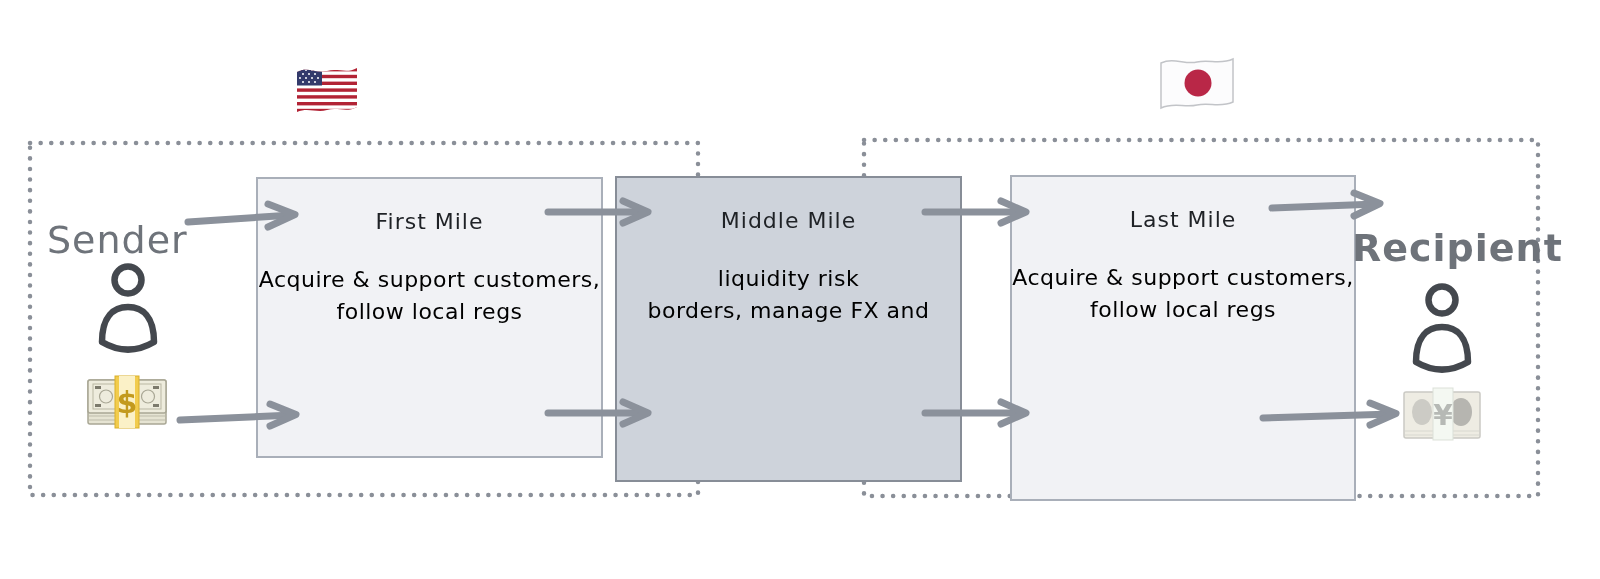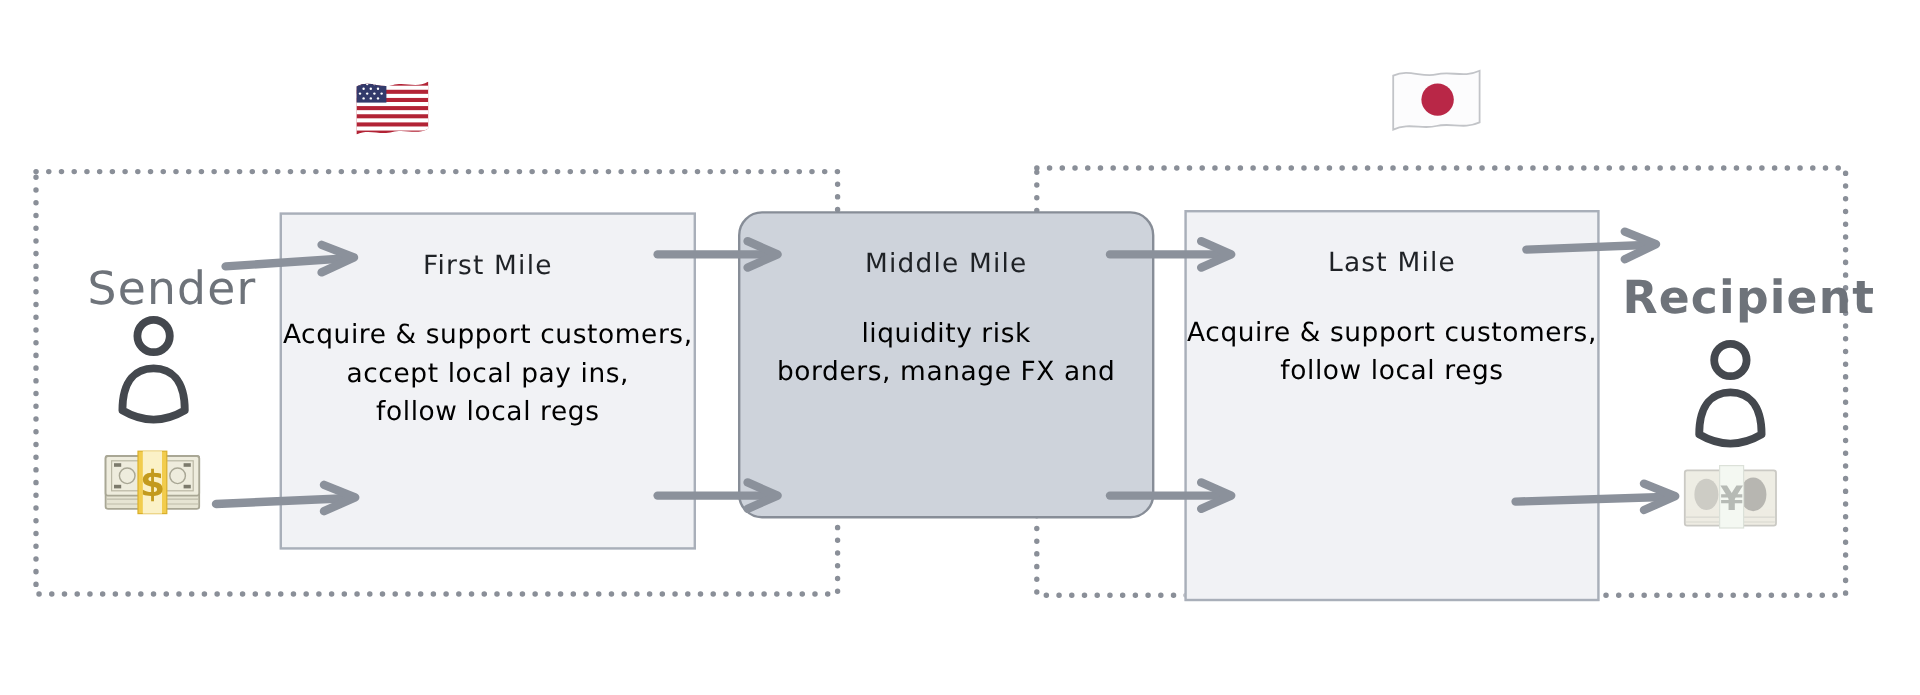--- a/index.html
+++ b/index.html
@@ -17,21 +17,21 @@
   .arrow-layer{z-index:3;}
   .fg{z-index:4;}
 
   .mile-box{
     position:absolute;
     box-sizing:border-box;
     display:flex;flex-direction:column;align-items:center;
     padding-top:30px;
     z-index:2;
   }
-  .box-light{background:#f1f2f5;border:2px solid #a9afb9;}
+  .box-light{background:#f1f2f5;border:2px solid #a9afb9;margin-left:23px;}
   .box-dark{background:#ced3db;border:2px solid #878d97;}
   .box-title{
     font-size:22px;color:#1f2226;letter-spacing:1px;white-space:nowrap;
   }
   .box-body{
     margin-top:30px;
     font-size:22px;line-height:32px;color:#000000;
     text-align:center;white-space:nowrap;letter-spacing:0.5px;
   }
   .endpoint-label{
@@ -85,26 +85,25 @@
 
   <svg class="abs fg" style="left:1158px;top:54px;" width="78" height="58" viewBox="0 0 78 58">
     <path d="M3 9 C16 3 27 11 39 8 C51 5 62 11 75 5 L75 48 C62 54 51 48 39 51 C27 54 16 48 3 54 Z" fill="#fcfcfd" stroke="#c2c4c8" stroke-width="1.5"></path>
     <circle cx="40" cy="29" r="13.5" fill="#b92747"></circle>
   </svg>
 
   <div class="mile-box box-light" style="left:233px;top:177px;width:347px;height:281px;">
     <div class="box-title">First Mile</div>
     <div class="box-body">
       <div>Acquire &amp; support customers,</div>
-      <div>accept local pay ins,</div>
       <div>follow local regs</div>
     </div>
   </div>
 
-  <div class="mile-box box-dark" style="left:615px;top:176px;width:347px;height:256px;border-radius:20px;">
+  <div class="mile-box box-dark" style="left:615px;top:176px;width:347px;height:306px;">
     <div class="box-title">Middle Mile</div>
     <div class="box-body">
       <div>liquidity risk</div>
       <div>borders, manage FX and</div>
     </div>
   </div>
 
   <div class="mile-box box-light" style="left:987px;top:175px;width:346px;height:326px;">
     <div class="box-title">Last Mile</div>
     <div class="box-body">
@@ -143,21 +142,21 @@
         <path d="M1272 208 L1377 204"></path>
           <polyline points="1354,193 1380,203.5 1354,216"></polyline>
       </g>
       <g>
         <path d="M1263 418 L1393 414"></path>
           <polyline points="1370,403 1396,413.5 1370,425"></polyline>
       </g>
     </g>
   </svg>
 
-  <div class="endpoint-label" style="left:73px;top:218px;">Sender</div>
+  <div class="endpoint-label" style="left:47px;top:218px;">Sender</div>
 
   <svg class="abs fg" style="left:96px;top:263px;" width="64" height="92" viewBox="0 0 64 92">
     <g stroke="#44484e" stroke-width="6.5" fill="none" stroke-linejoin="round">
       <circle cx="32" cy="17" r="13.5"></circle>
       <path d="M6 79 C6 53 18 44 32 44 C46 44 58 53 58 79 C41 89 23 89 6 79 Z"></path>
     </g>
   </svg>
 
   <svg class="abs fg" style="left:84px;top:370px;" width="86" height="62" viewBox="0 0 86 62">
     <rect x="4" y="10" width="78" height="44" rx="2" fill="#e6e4d3" stroke="#a9a795" stroke-width="1.5"></rect>

